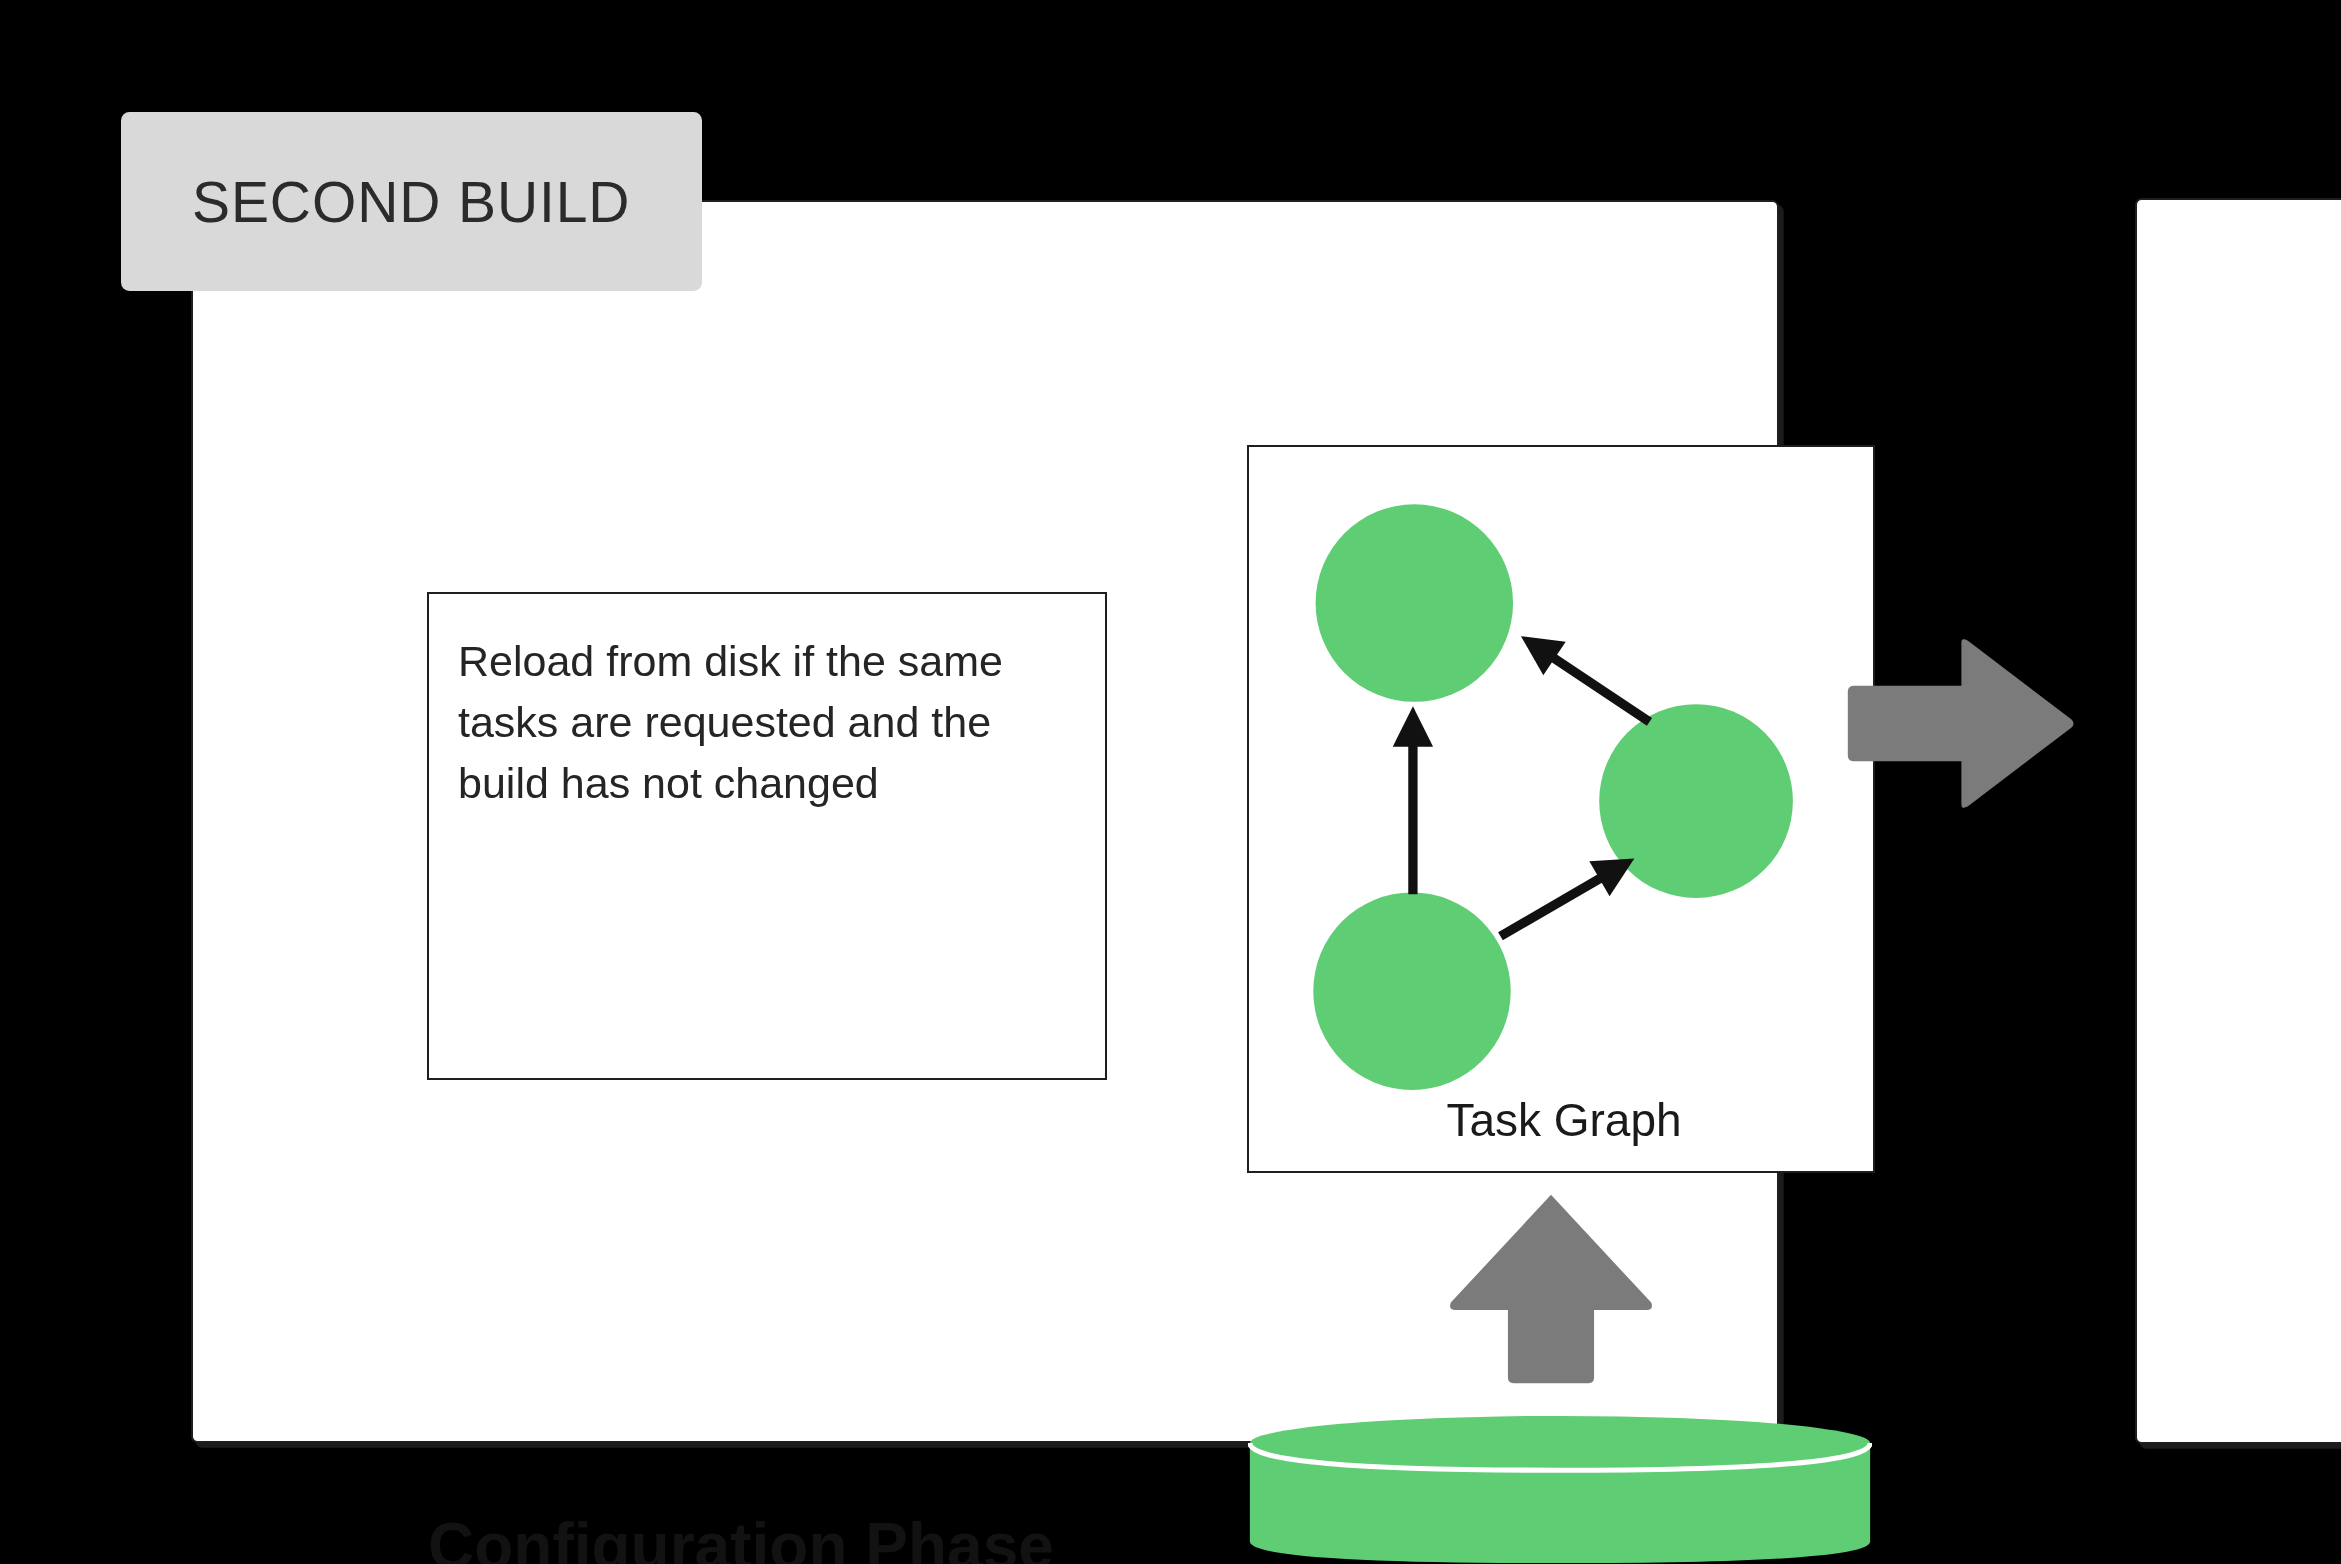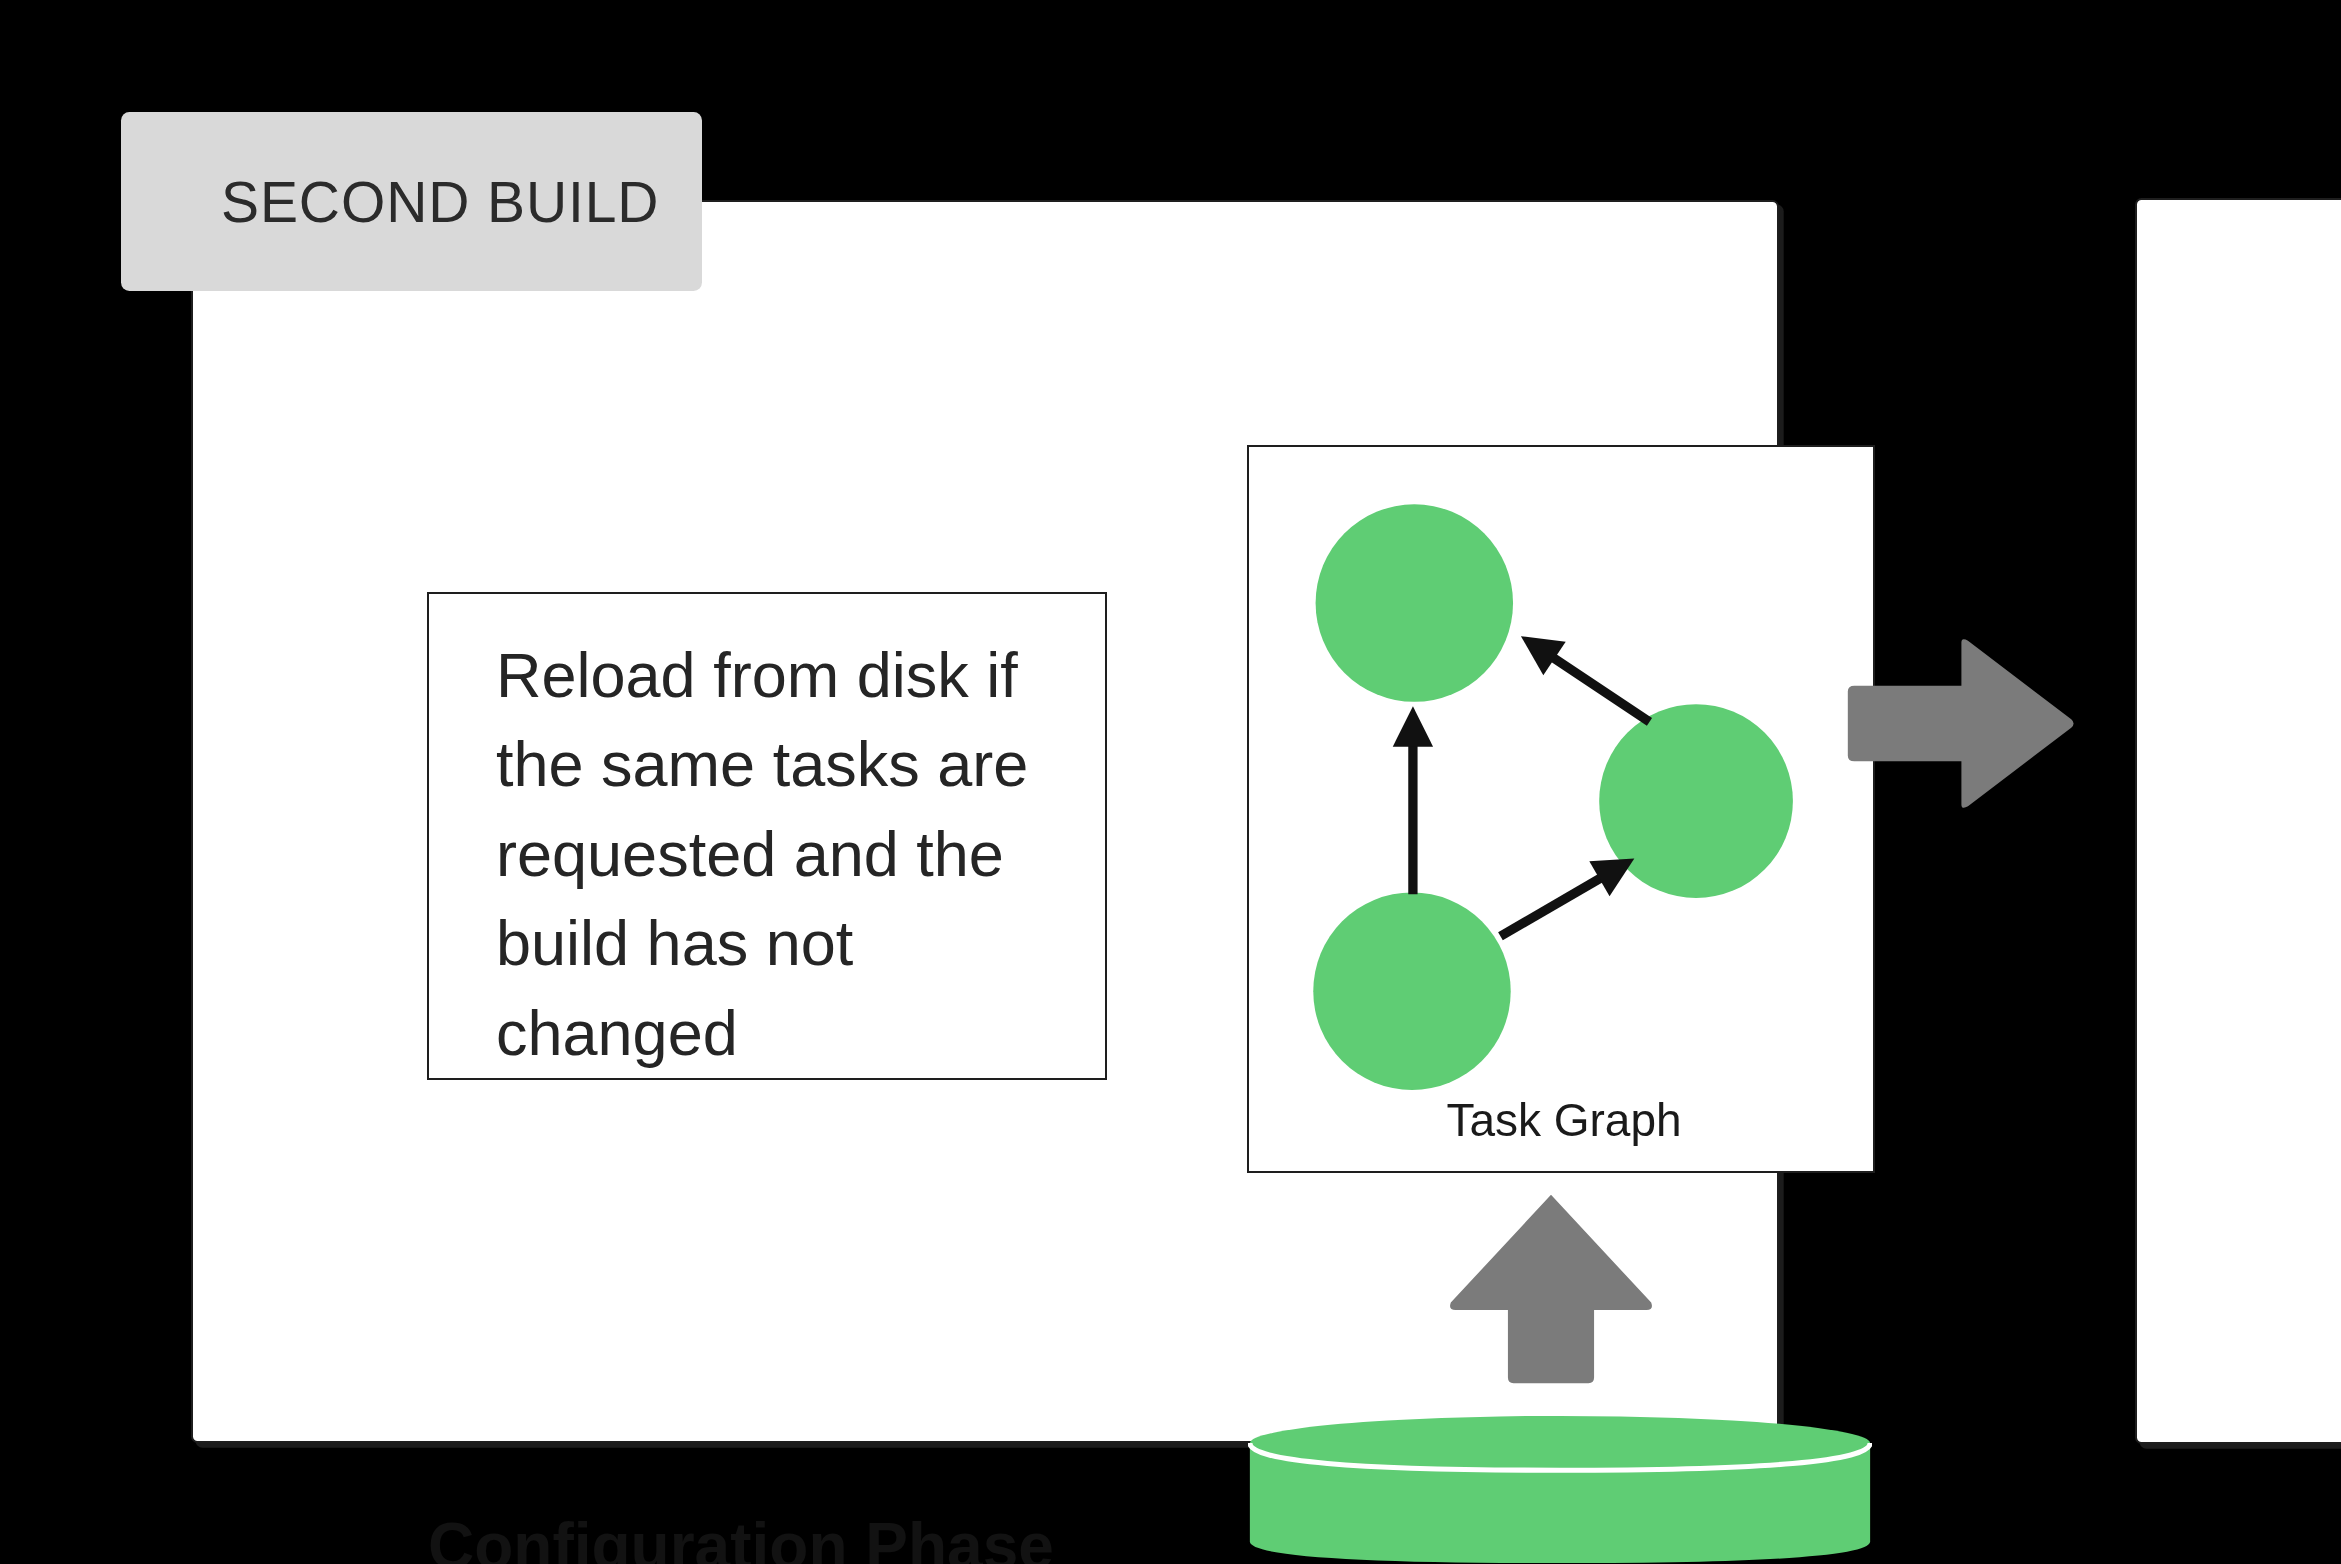--- a/index.html
+++ b/index.html
@@ -48,21 +48,21 @@
     position: absolute;
     left: 121px;
     top: 112px;
     width: 581px;
     height: 179px;
     background: #d9d9d9;
     border-radius: 8.4px;
     display: flex;
     align-items: center;
     box-sizing: border-box;
-    padding-left: 100px;
+    padding-left: 71px;
     z-index: 40;
   }
   .badge-text {
     font-size: 57px;
     letter-spacing: 0.9px;
     color: #2b2b2b;
     font-weight: 400;
     white-space: nowrap;
   }
 
@@ -72,25 +72,24 @@
     left: 234px;
     top: 390px;
     width: 680px;
     height: 488px;
     background: #ffffff;
     border: 2.8px solid #1e1e1e;
     box-sizing: border-box;
     padding: 37px 26px 0 29px;
   }
   .note-text {
-    font-size: 63px;
+    font-size: 43px;
     line-height: 1.42;
     color: #252525;
     font-weight: 400;
-    margin-left: 38px;
   }
 
   
   .phase-caption {
     position: absolute;
     font-size: 64px;
     color: #121212;
     white-space: nowrap;
   }
   #caption-config {

